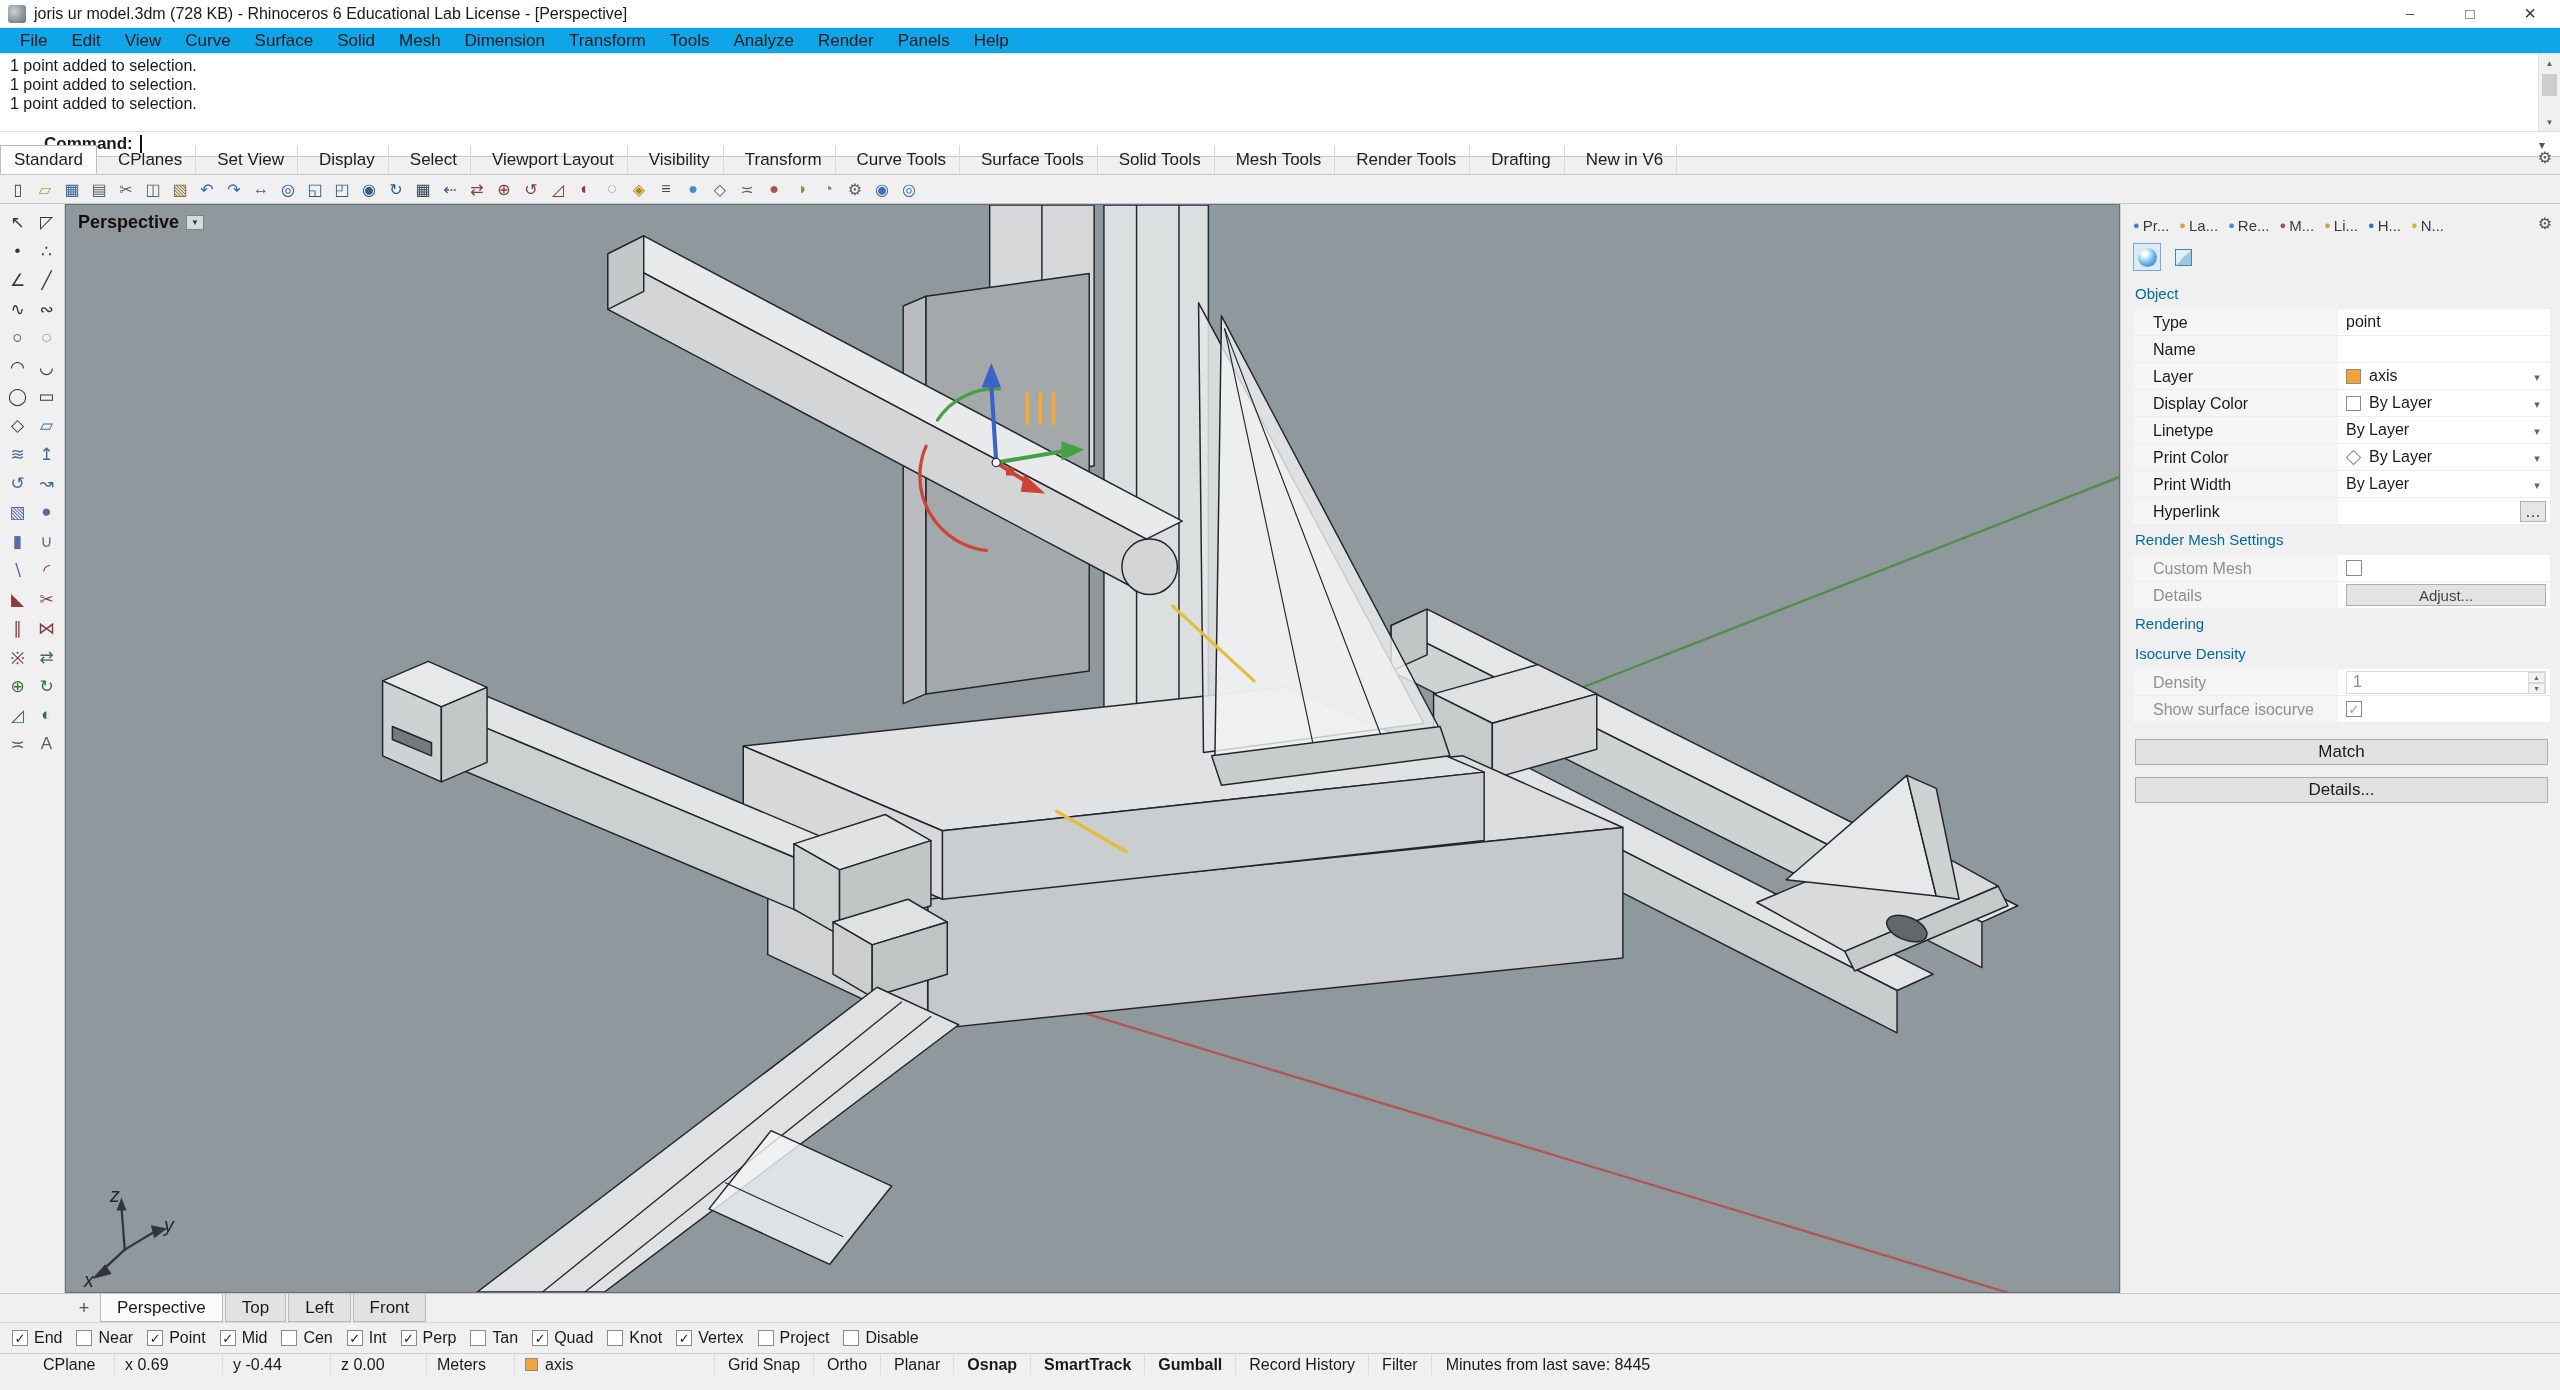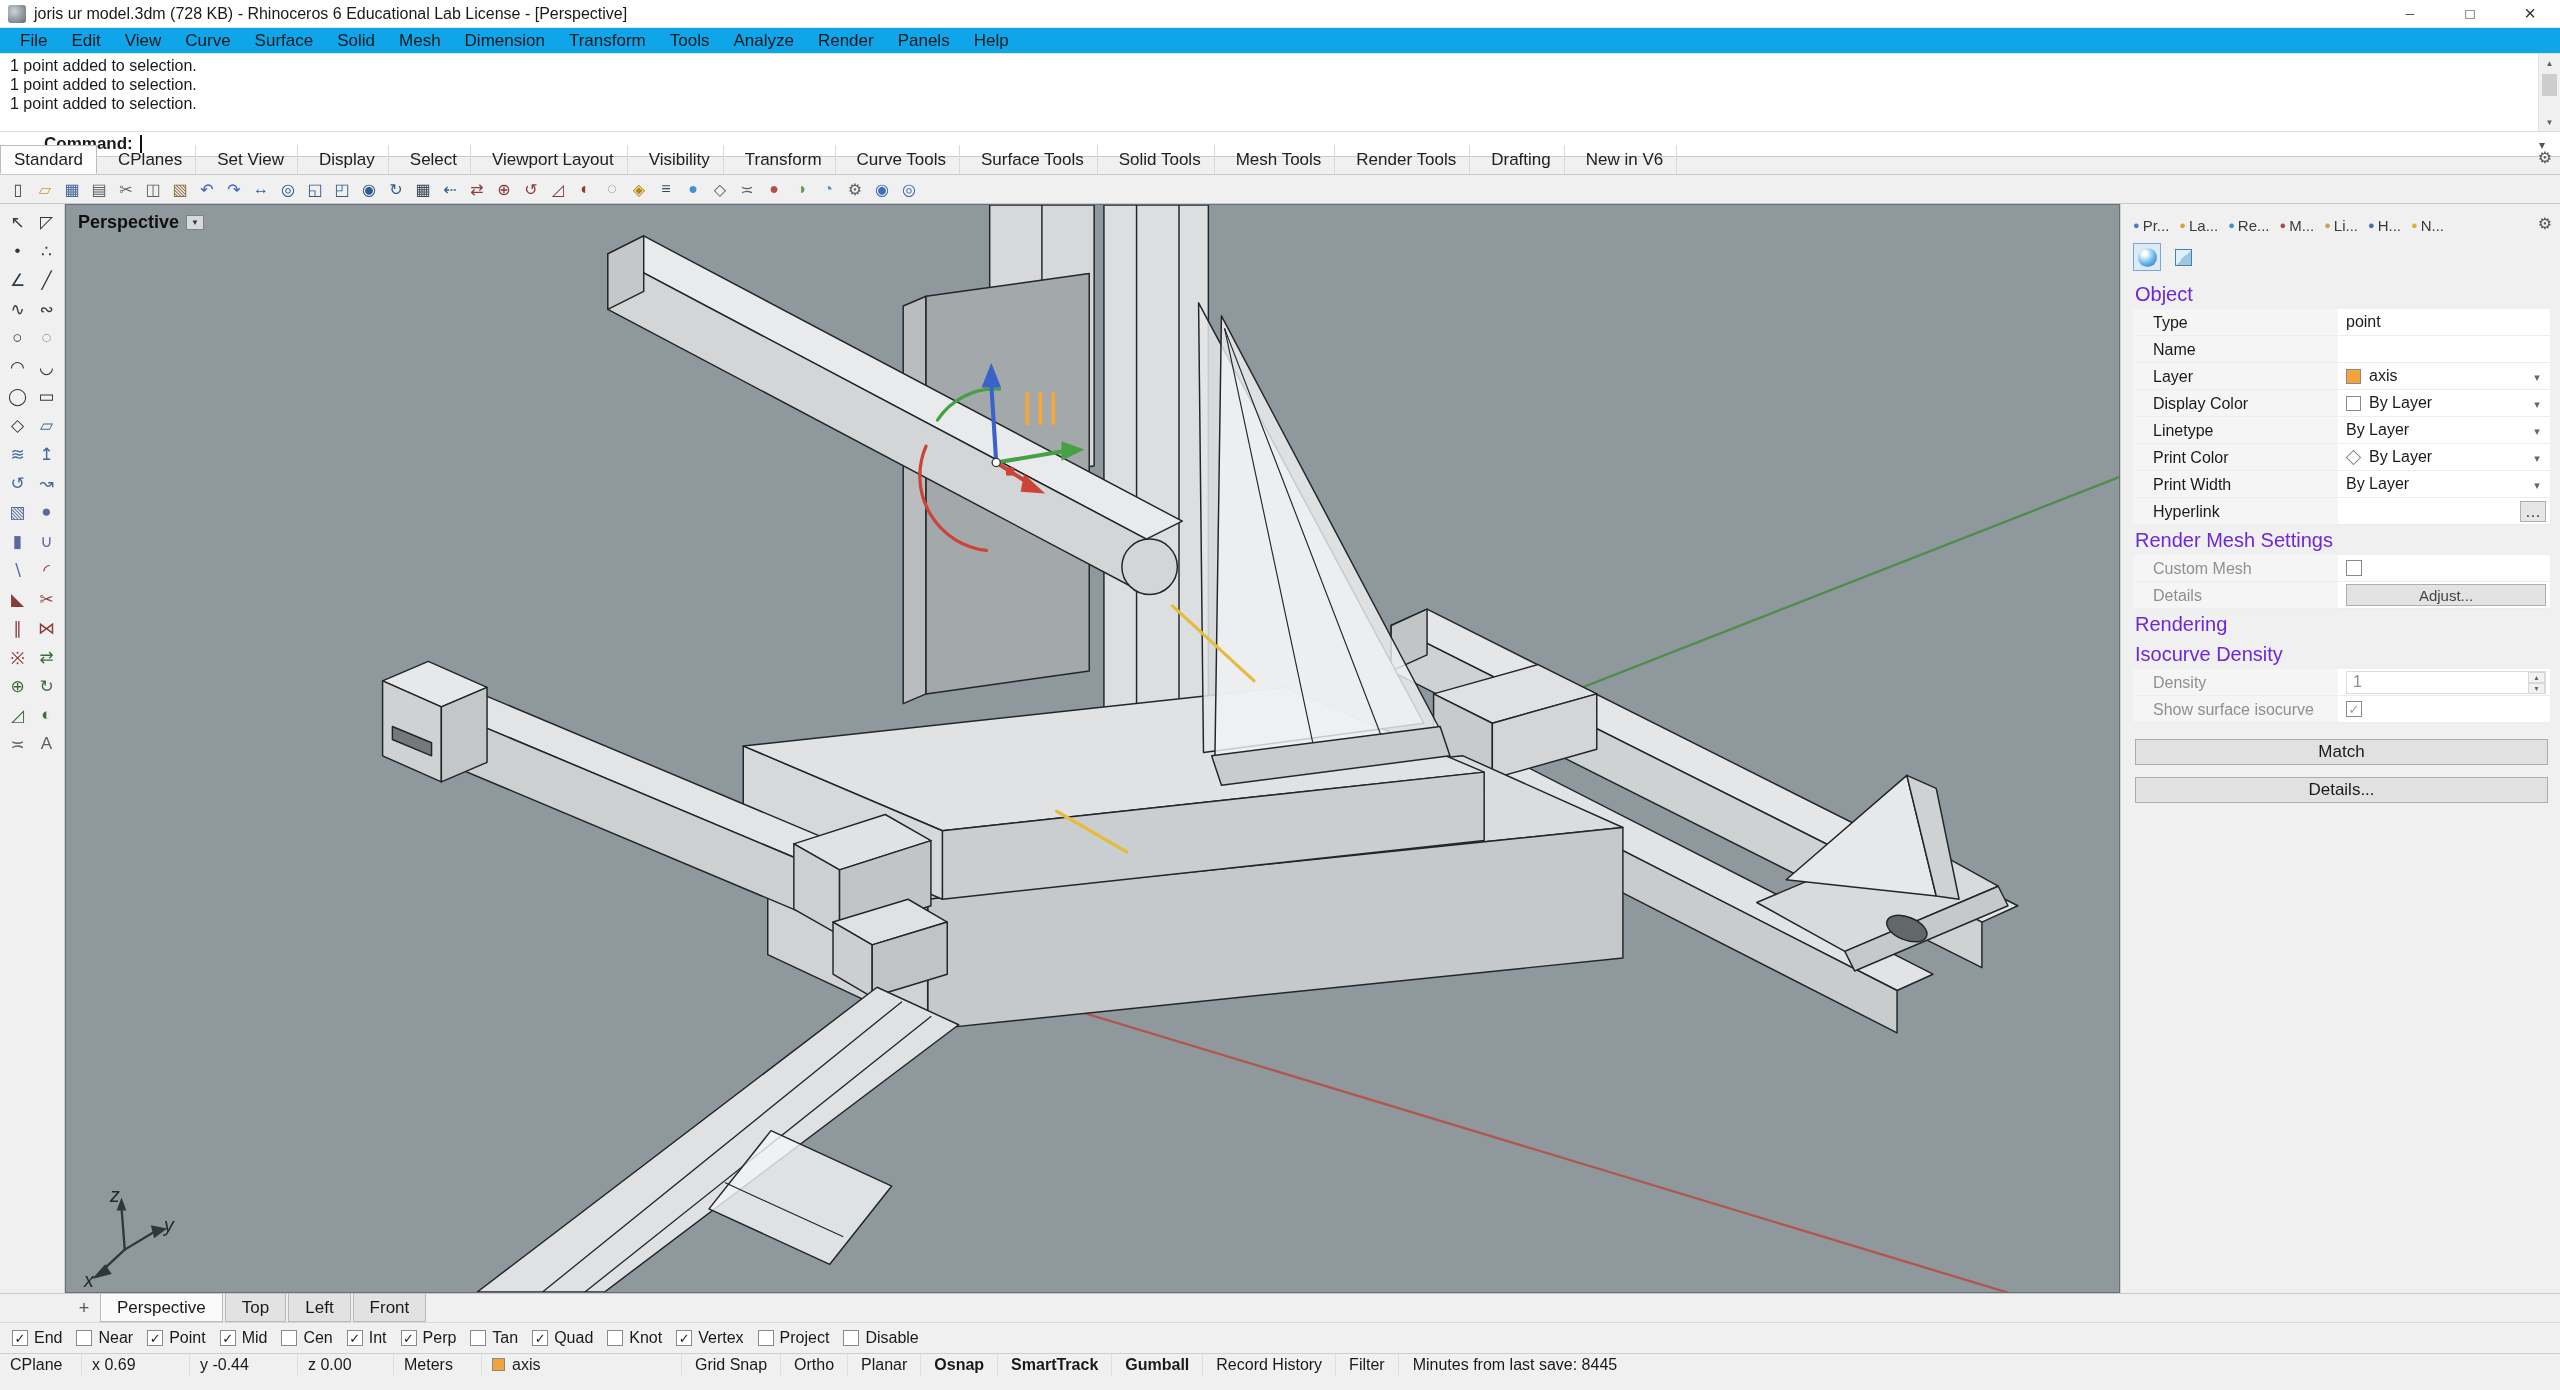--- a/index.html
+++ b/index.html
@@ -76,21 +76,21 @@
   .ptab .lbl { font-size: 15px; color: #3a3a3a; margin-left: 3px; }
   .panel-gear { position: absolute; right: 8px; top: 10px; color: #555; }
   .panel-gear::after { content: "⚙"; font-size: 16px; }
 
   .page-icons { display: flex; gap: 8px; align-items: center; padding: 5px 0 8px 0; }
   .page-icon { width: 28px; height: 28px; display: flex; align-items: center; justify-content: center; border: 1px solid transparent; }
   .page-icon.selected { border-color: #7aa7d8; background: #dce9f7; }
   .ball-icon { width: 19px; height: 19px; border-radius: 50%; background: radial-gradient(circle at 35% 30%, #ffffff 12%, #62b4e8 55%, #2e6fae); }
   .cube-icon { width: 17px; height: 17px; background: linear-gradient(135deg, #dff0fa 50%, #9cc8e4 50%); border: 1px solid #4e7fa6; }
 
-  .prop-section-title { height: 30px; line-height: 30px; font-size: 20px; color: #6d28d9; padding-left: 2px; }
+  .prop-section-title { height: 30px; line-height: 30px; font-size: 15px; color: #0369a1; padding-left: 2px; }
   .prop-grid { display: grid; grid-template-columns: 205px 1fr; }
   .prop-label { height: 27px; line-height: 27px; padding-left: 20px; background: #f5f5f5; border-bottom: 1px solid #eeeeee; font-size: 16px; white-space: nowrap; }
   .prop-label.dim { color: #8f8f8f; }
   .prop-value { height: 27px; background: #ffffff; border-bottom: 1px solid #ececec; display: flex; align-items: center; padding: 0 4px 0 8px; font-size: 16px; }
   .dd-arrow { margin-left: auto; width: 18px; text-align: center; color: #666; }
   .dd-arrow::after { content: "▾"; font-size: 11px; }
   .swatch { width: 15px; height: 15px; border: 1px solid #8a8a8a; margin-right: 8px; flex: 0 0 auto; background: #fff; }
   .swatch.diamond { width: 11px; height: 11px; transform: rotate(45deg); margin: 0 10px 0 2px; }
   .browse-btn { margin-left: auto; width: 26px; height: 21px; background: #e6e6e6; border: 1px solid #b0b0b0; text-align: center; line-height: 19px; color: #333; }
   .browse-btn::after { content: "…"; }
@@ -116,21 +116,21 @@
   .vtab.active { background: #fafafa; }
   .vtab-add { width: 28px; display: flex; align-items: center; justify-content: center; color: #555; font-size: 18px; }
 
   
   .osnapbar { height: 31px; background: #f0f0f0; border-top: 1px solid #d8d8d8; display: flex; align-items: center; gap: 14px; padding-left: 12px; font-size: 16px; }
   .osnap-item { display: flex; align-items: center; gap: 6px; }
 
   
   .statusbar { height: 22px; background: #f0f0f0; border-top: 1px solid #cfcfcf; display: flex; align-items: stretch; font-size: 16px; }
   .sb-cell { display: flex; align-items: center; padding: 0 10px; border-right: 1px solid #dedede; white-space: nowrap; }
-  .sb-cplane { width: 82px; }
+  .sb-cplane { width: 82px; margin-left: 33px; }
   .sb-x { width: 108px; } .sb-y { width: 108px; } .sb-z { width: 96px; }
   .sb-units { width: 88px; }
   .sb-layer { width: 200px; gap: 7px; }
   .sb-swatch { width: 13px; height: 13px; margin: 0; }
   .sb-toggles { display: flex; align-items: stretch; }
   .sb-toggle { display: flex; align-items: center; padding: 0 13px; border-right: 1px solid #dedede; }
   .sb-toggle.bold { font-weight: bold; }
   .sb-minutes { border-right: none; padding-left: 14px; }
 </style>
 </head>

